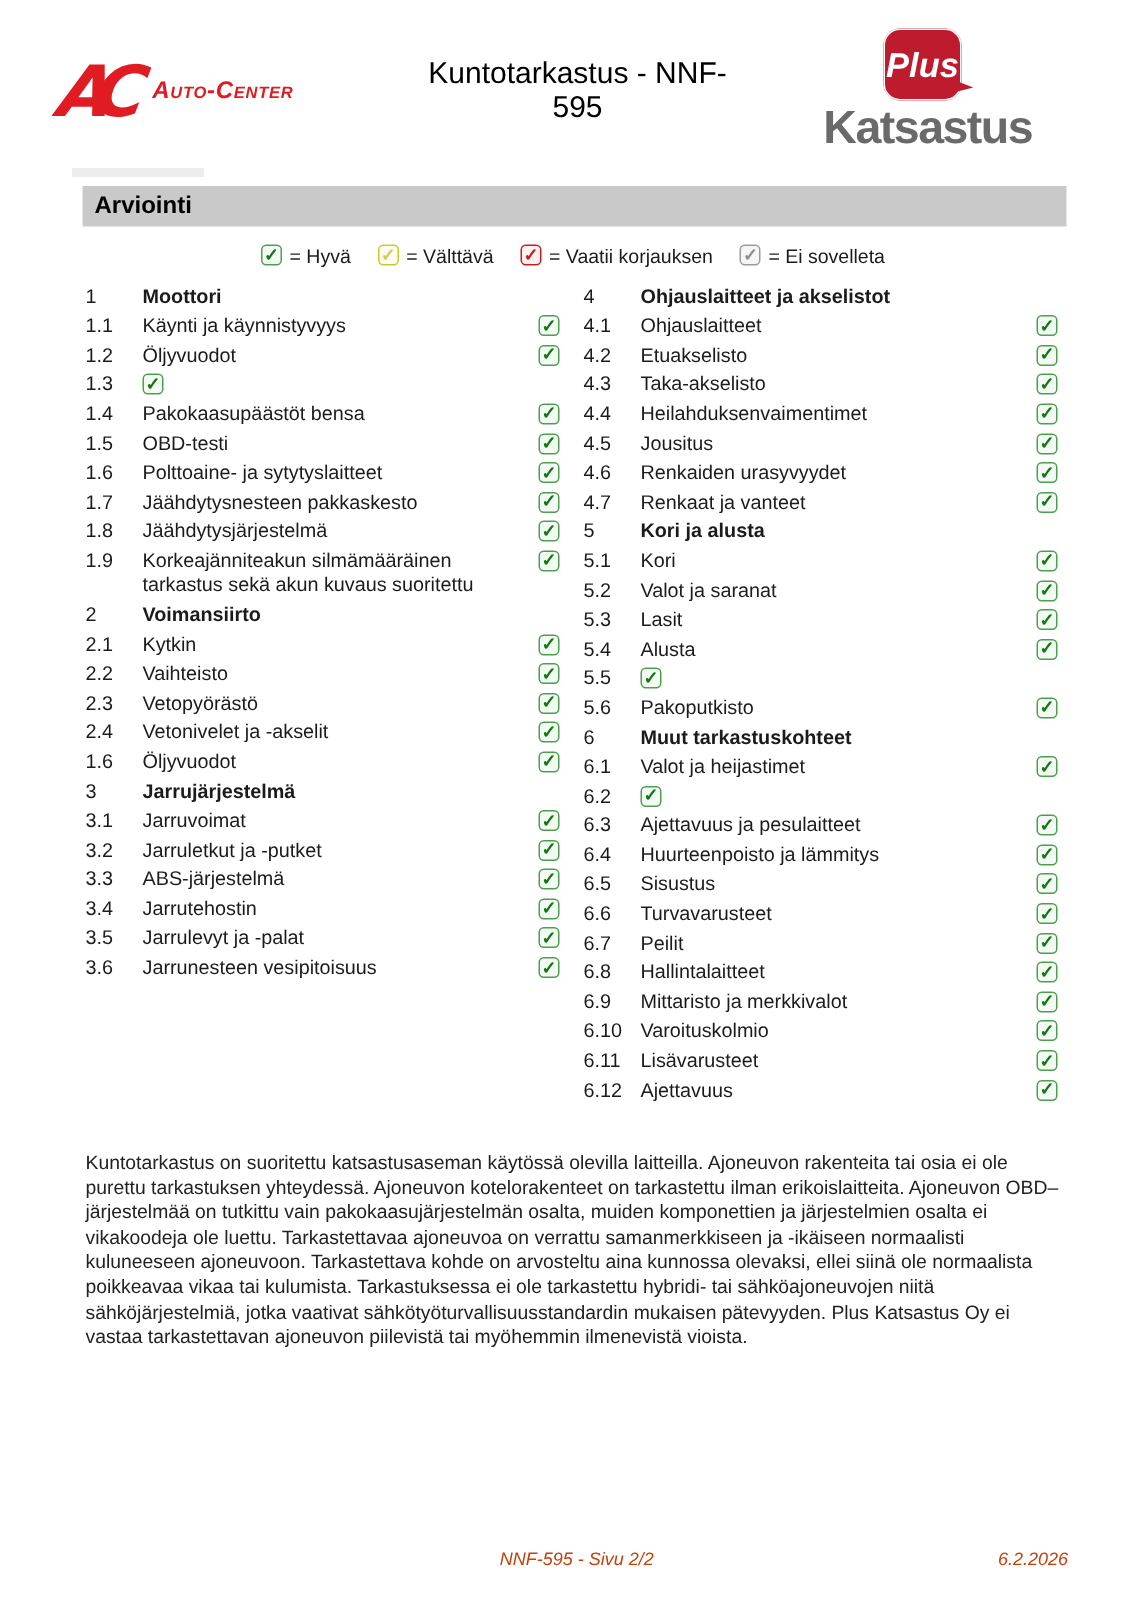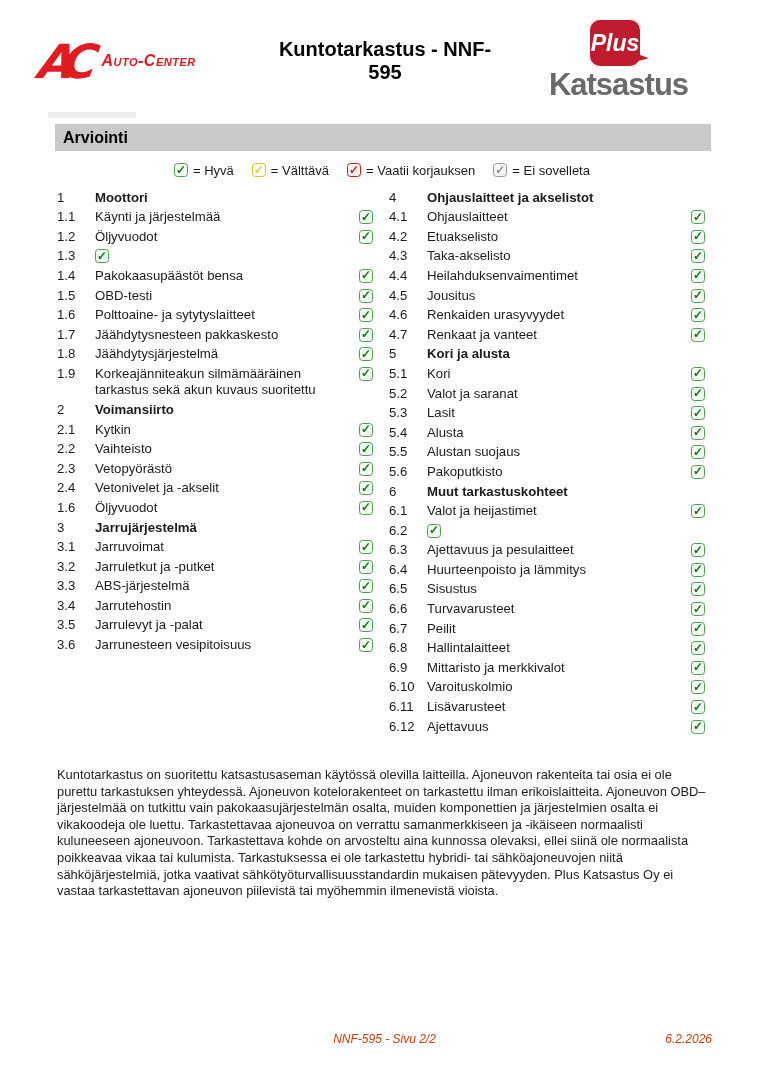--- a/index.html
+++ b/index.html
@@ -21,21 +21,21 @@
   .ac-logo { display:flex; align-items:center; width:230px; }
   .ac-mark {
     font-style:italic; font-weight:900; font-size:47px; line-height:1;
     color:#e01b22; letter-spacing:-11px; transform:skewX(-10deg);
     font-family:"DejaVu Sans", sans-serif; padding-right:12px;
   }
   .ac-name {
     color:#e01b22; font-style:italic; font-weight:bold; font-size:16px;
     font-variant:small-caps; letter-spacing:.5px; margin-left:2px; white-space:nowrap;
   }
-  .doc-title { font-weight:bold; font-size:20px; color:#000; text-align:center; flex:1; }
+  .doc-title { font-weight:normal; font-size:20px; color:#000; text-align:center; flex:1; }
   .plus-logo { display:flex; align-items:center; justify-content:flex-end; width:230px;flex-direction:column; }
   .plus-badge {
     position:relative; width:52px; height:48px; background:#bf1b2e;
     border-radius:11px; display:flex; align-items:center; justify-content:center;
     box-shadow:0 0 0 1px #ffffff inset;
   }
   .plus-badge::after {
     content:""; position:absolute; right:-7px; bottom:7px;
     width:0; height:0; border-style:solid;
     border-width:9px 0 0 13px;
@@ -147,21 +147,21 @@
 
   <div class="checklist">
     <div class="col">
         <div class="row section">
           <span class="num">1</span>
           <span class="lbl">Moottori</span>
           <span class="cbwrap"></span>
         </div>
         <div class="row">
           <span class="num">1.1</span>
-          <span class="lbl">Käynti ja järjestelmää</span>
+          <span class="lbl">Käynti ja käynnistyvyys</span>
           <span class="cbwrap">
             <span class="cb" style="border-color: rgb(78, 158, 80); background: rgb(243, 250, 243);">
               <span class="mk" style="color: rgb(17, 119, 17);">✓</span>
             </span>
           </span>
         </div>
         <div class="row">
           <span class="num">1.2</span>
           <span class="lbl">Öljyvuodot</span>
           <span class="cbwrap">
@@ -447,21 +447,20 @@
           <span class="num">5.4</span>
           <span class="lbl">Alusta</span>
           <span class="cbwrap">
             <span class="cb" style="border-color: rgb(78, 158, 80); background: rgb(243, 250, 243);">
               <span class="mk" style="color: rgb(17, 119, 17);">✓</span>
             </span>
           </span>
         </div>
         <div class="row">
           <span class="num">5.5</span>
-          <span class="lbl">Alustan suojaus</span>
           <span class="cbwrap">
             <span class="cb" style="border-color: rgb(78, 158, 80); background: rgb(243, 250, 243);">
               <span class="mk" style="color: rgb(17, 119, 17);">✓</span>
             </span>
           </span>
         </div>
         <div class="row">
           <span class="num">5.6</span>
           <span class="lbl">Pakoputkisto</span>
           <span class="cbwrap">

